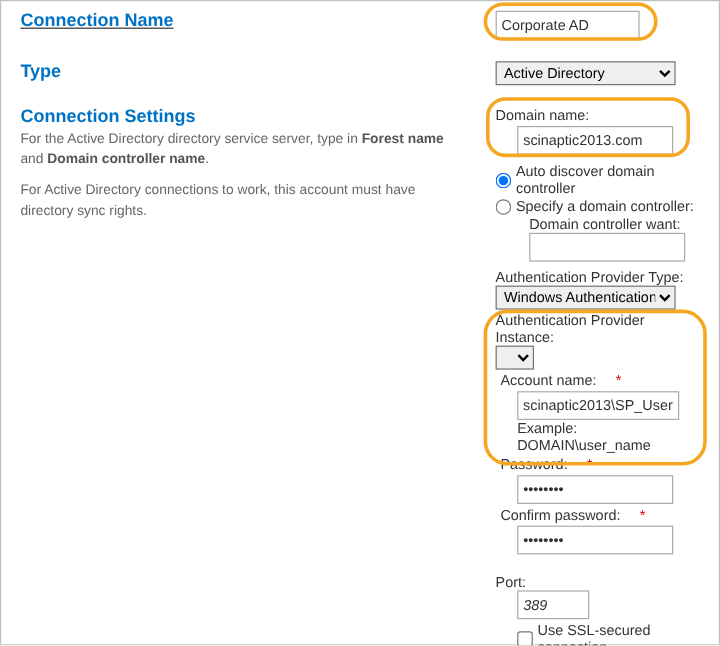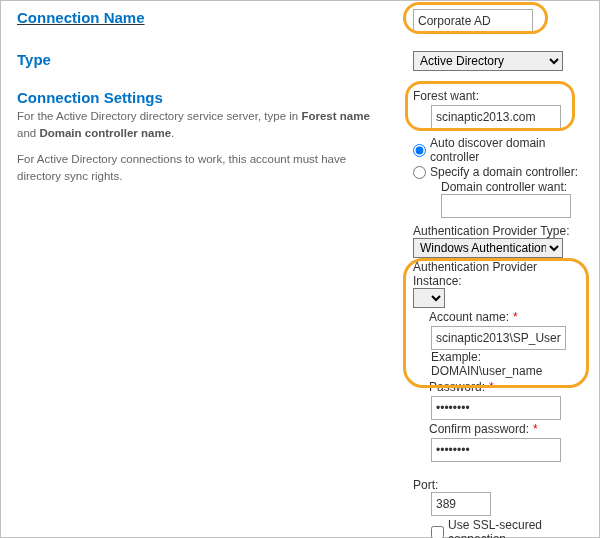--- a/index.html
+++ b/index.html
@@ -41,22 +41,22 @@
   .help {
     color: #666;
     font-size: 11.5px;
     line-height: 1.45;
     margin: 0 12px 10px 0;
   }
   .help strong { color: #555; }
   .field-line {
     display: flex;
     align-items: center;
-    gap: 4px;
-    margin: 2px 0 2px 16px;
+    gap: 16px;
+    margin: 2px 0 2px 4px;
   }
   .field-label {
     color: #333;
     font-size: 12px;
   }
   .req { color: #d00; }
   input[type=text], input[type=password] {
     font-family: inherit;
     font-size: 12px;
     padding: 2px 4px;
@@ -71,21 +71,21 @@
     border: 1px solid #767676;
     height: 20px;
     background: #efefef;
     color: #000;
     padding: 0 0 0 2px;
   }
   .sel-wide { width: 150px; }
   .sel-small { width: 32px; }
   .txt { width: 130px; }
   .txt-m { width: 135px; }
-  .txt-sm { width: 60px; }
+  .txt-sm { width: 60px; font-style: italic; }
   .btn {
     display: inline-block;
     border: 1px solid #b0b0b0;
     background: #f7f7f7;
     font-size: 12px;
     padding: 4px 14px;
     cursor: pointer;
   }
   .highlight {
     position: absolute;
@@ -140,21 +140,21 @@
     <p class="help">For Active Directory connections to work, this account must have directory sync rights.</p>
   </div>
 
   <div class="right-col" style="position:relative;">
     
     <div class="highlight" style="left:-8px; top:-8px; width:170px; height:50px;"></div>
     
     <div class="highlight" style="left:-10px; top:169px; width:186px; height:130px; border-radius:20px;"></div>
 
     
-    <div class="field-label">Forest want:</div>
+    <div class="field-label">Domain name:</div>
     <div class="indent2" style="margin-top:2px;">
       <input type="text" class="txt" value="scinaptic2013.com" style="">
     </div>
 
     <div class="spacer-sm"></div>
 
     
     <div class="radio-row">
       <input type="radio" checked="" style="">
       <span>Auto discover domain controller</span>

